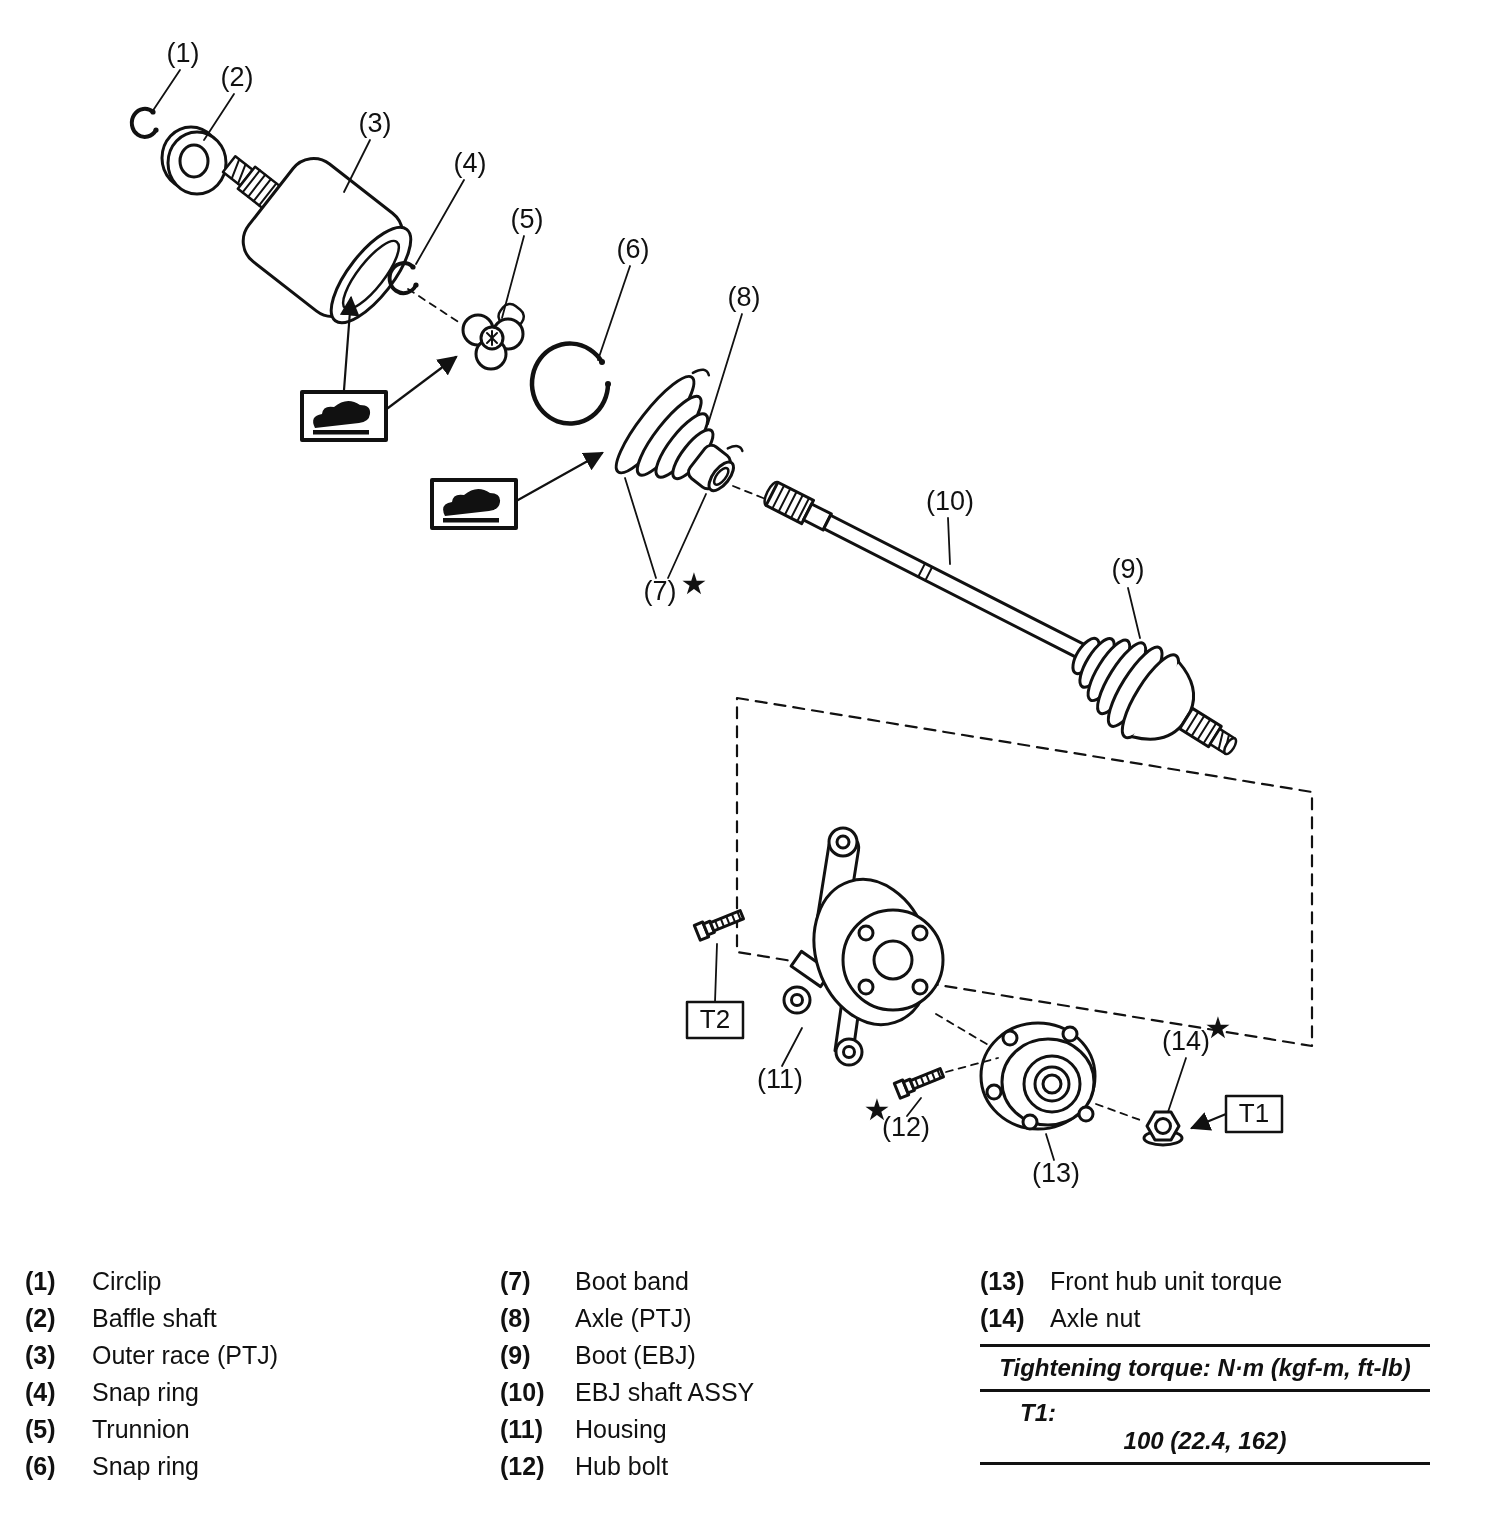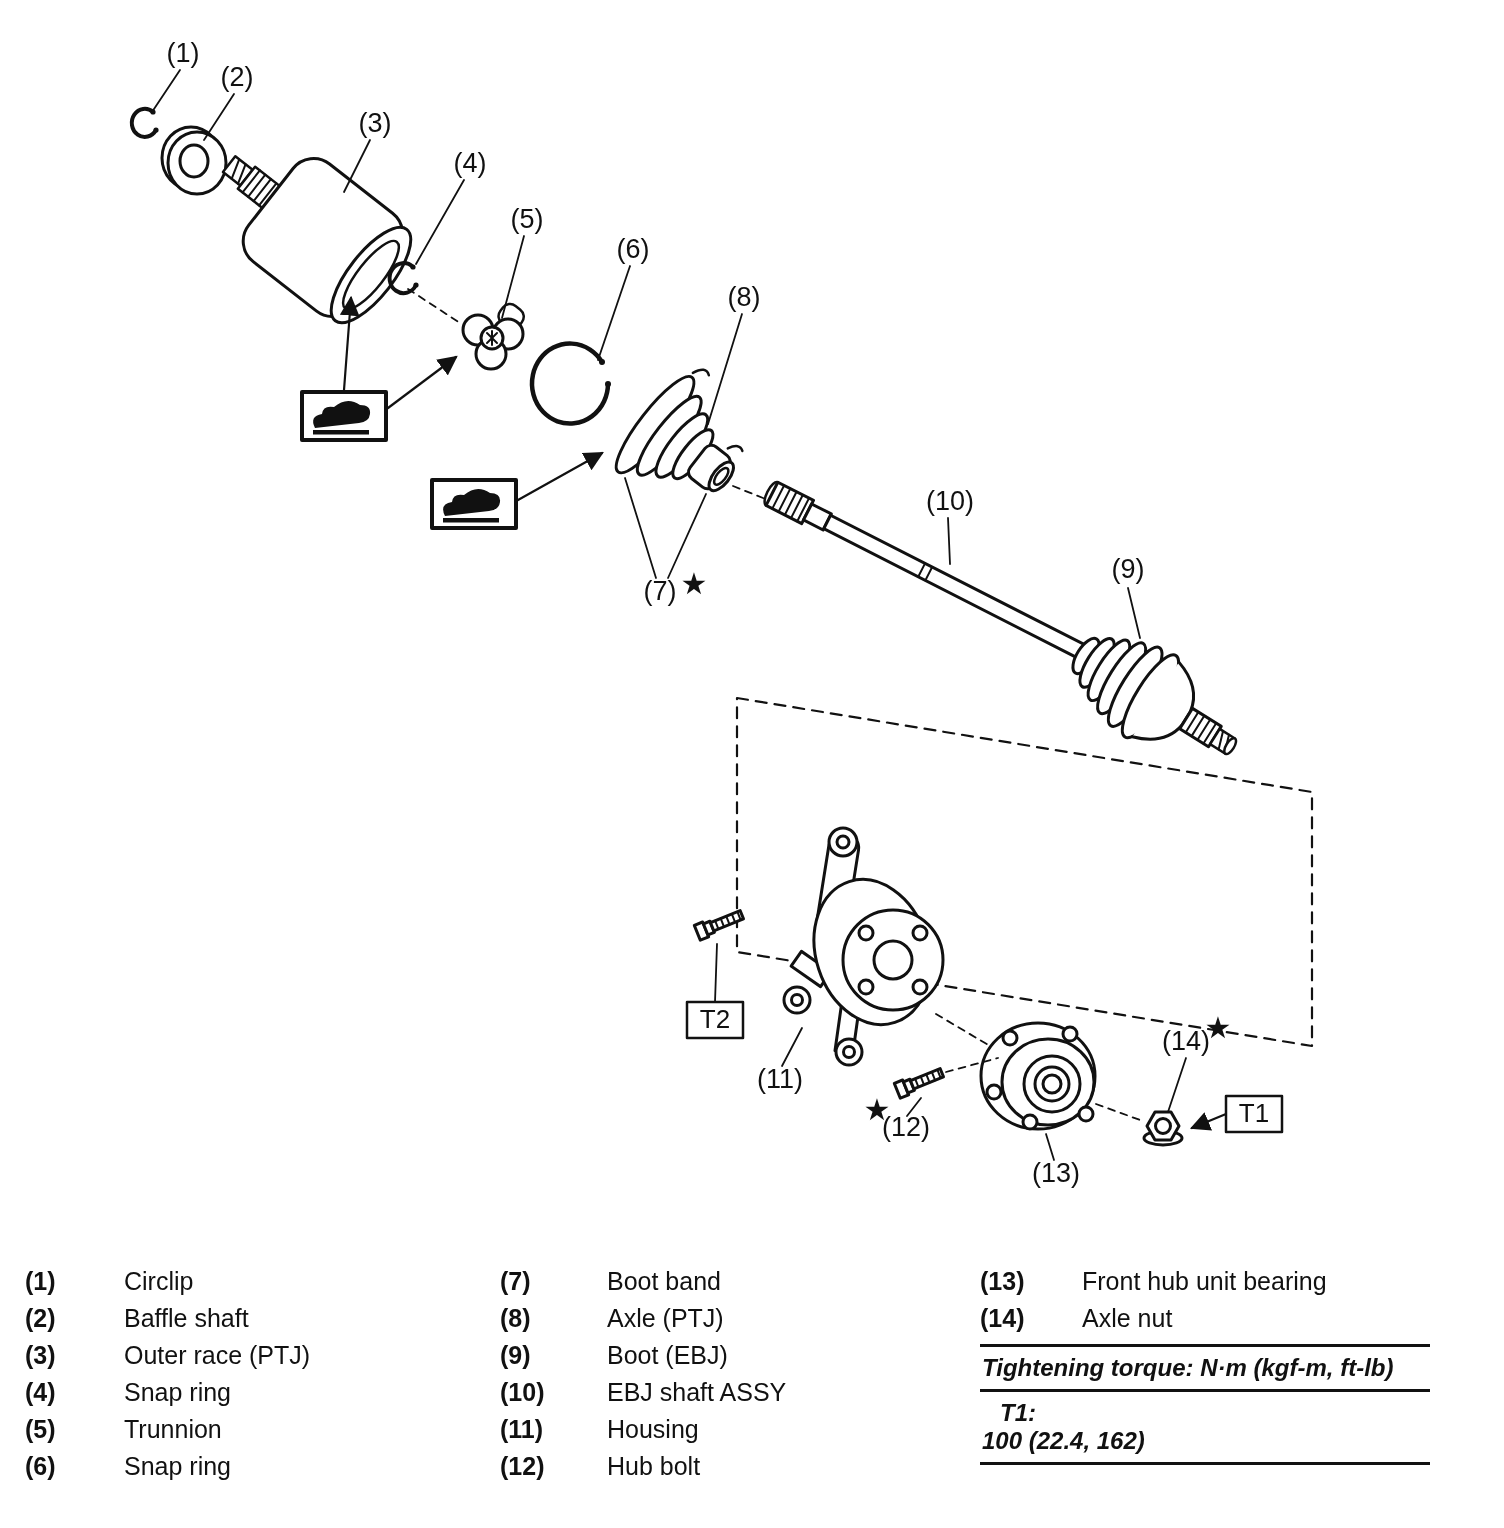--- a/index.html
+++ b/index.html
@@ -9,23 +9,23 @@
   svg text{font-family:"Liberation Sans",sans-serif;}
   .legend{position:absolute;top:1268px;left:0;width:1504px;height:250px;}
   .lcol{position:absolute;top:0;}
   .lcol.c1{left:25px;width:450px;}
   .lcol.c2{left:500px;width:450px;}
   .lcol.c3{left:980px;width:450px;}
   .lrow{display:flex;margin-bottom:11px;font-size:25px;line-height:26px;}
   .lnum{font-weight:bold;flex:none;width:67px;}
   .c2 .lnum{width:75px;}
   .c3 .lnum{width:70px;}
-  .llabel{white-space:nowrap;margin-left:32px;}
+  .llabel{white-space:nowrap;}
   .torque-table{margin-top:13px;border-top:3px solid #111;
-                font-style:italic;font-weight:bold;font-size:24px;}
+                font-style:italic;font-weight:bold;font-size:24px;text-align:center;}
   .tt-title{padding:7px 2px;border-bottom:3px solid #111;white-space:nowrap;}
   .tt-row{display:flex;padding:7px 2px;border-bottom:3px solid #111;flex-direction:column;}
   .tt-id{flex:none;width:76px;padding-left:18px;}
 </style>
 </head>
 <body>
 
 <div class="page">
 
 <svg width="1504" height="1250" viewBox="0 0 1504 1250">
@@ -331,21 +331,21 @@
     </div>
     <div class="lrow">
       <span class="lnum">(12)</span>
       <span class="llabel">Hub bolt</span>
     </div>
   </div>
 
   <div class="lcol c3">
     <div class="lrow">
       <span class="lnum">(13)</span>
-      <span class="llabel">Front hub unit bearing</span>
+      <span class="llabel">Front hub unit torque</span>
     </div>
     <div class="lrow">
       <span class="lnum">(14)</span>
       <span class="llabel">Axle nut</span>
     </div>
 
     <div class="torque-table">
       <div class="tt-title">Tightening torque: N·m (kgf-m, ft-lb)</div>
       <div class="tt-row">
         <span class="tt-id">T1:</span>

